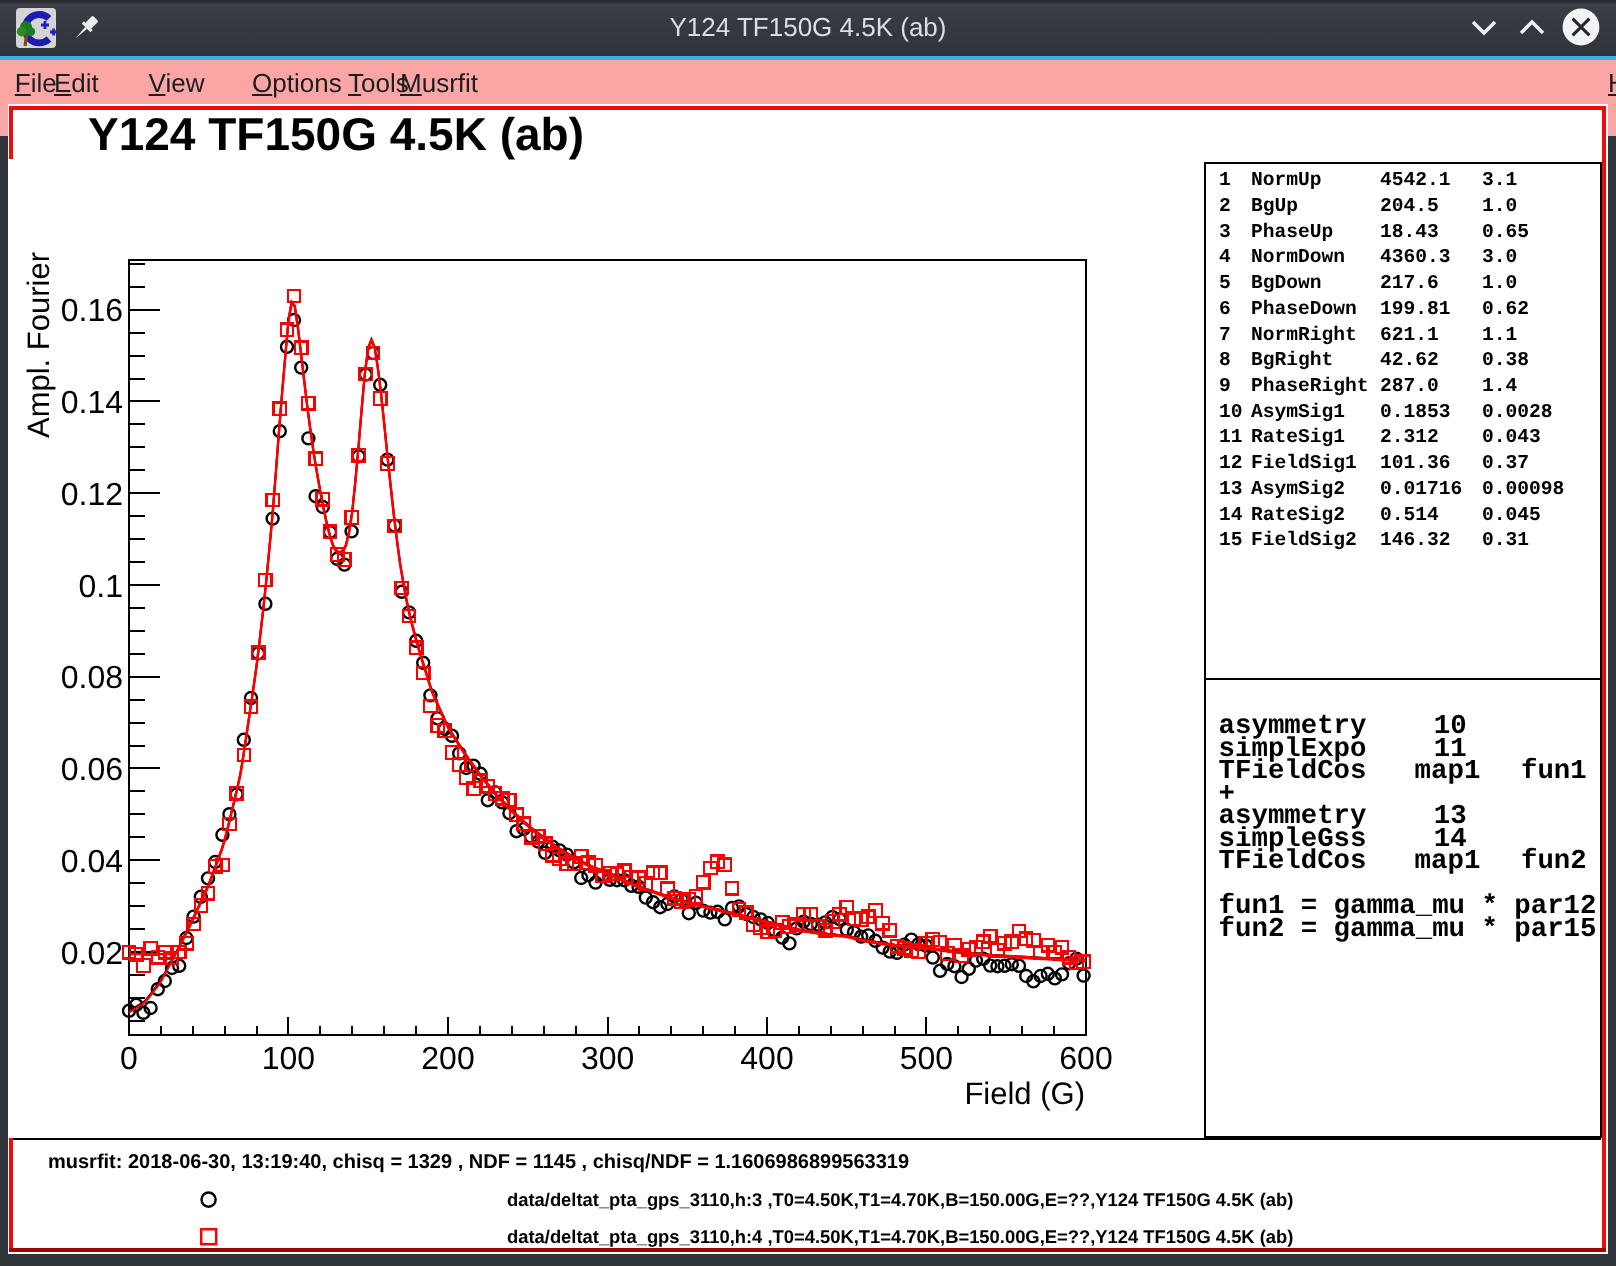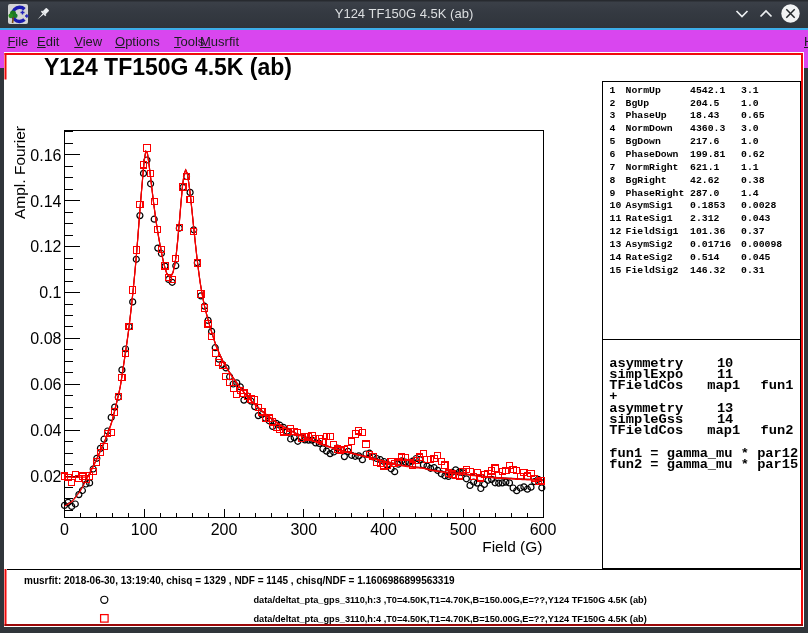--- a/index.html
+++ b/index.html
@@ -1,17 +1,17 @@
 <!DOCTYPE html>
 <html><head><meta charset="utf-8"><style>
 *{margin:0;padding:0;box-sizing:border-box}
 html,body{width:808px;height:633px;overflow:hidden;background:#30353a;font-family:"Liberation Sans",sans-serif}
 #titlebar{position:absolute;left:0;top:0;width:808px;height:28px;background:linear-gradient(#272a2f 0,#272a2f 1px,#3b4048 2px,#353a42 40%,#2f343b 100%)}
 #blueline{position:absolute;left:0;top:28px;width:808px;height:2px;background:#3daee9}
-#menubar{position:absolute;left:0;top:30px;width:808px;height:38px;background:#d946ef}
+#menubar{position:absolute;left:0;top:30px;width:808px;height:38px;background:#fca5a5}
 .mi{position:absolute;top:4px;font-size:13px;color:#1b1e20}
 #wtitle{position:absolute;left:0;top:0;width:808px;text-align:center;font-size:13px;color:#dcdfe1;line-height:27px}
 </style></head>
 <body>
 <div id="titlebar">
  <svg width="808" height="28" style="position:absolute;left:0;top:0">
   <rect x="8" y="4" width="20" height="20" rx="2" fill="#d4d4d4"></rect>
   <path d="M24.5 9.2 A7.1 7.1 0 1 0 24.5 19.5" fill="none" stroke="#1b1bb0" stroke-width="3.4"></path>
   <path d="M20.5 12.5h4m-2-2v4 M25 16h3.6m-1.8-1.8v3.6" stroke="#2222bb" stroke-width="1.4" fill="none"></path>
   <path d="M12.5 23c.5-3 .8-5 .8-7" stroke="#7a4a12" stroke-width="1.6" fill="none"></path>
@@ -28,23 +28,23 @@
    <path d="M-0.7 -0.8h1.4L0 6.8z"></path>
   </g>
   <circle cx="790.5" cy="13.5" r="9.2" fill="#f2f3f4"></circle>
   <path d="M786.3 9.3l8.4 8.4m0-8.4l-8.4 8.4" stroke="#23272b" stroke-width="1.5"></path>
  </svg>
  <div id="wtitle">Y124 TF150G 4.5K (ab)</div>
 </div>
 <div id="blueline"></div>
 <div id="menubar">
  <span class="mi" style="left:7.4px"><u>F</u>ile</span>
- <span class="mi" style="left:37px"><u>E</u>dit</span>
+ <span class="mi" style="left:27px"><u>E</u>dit</span>
  <span class="mi" style="left:74.3px"><u>V</u>iew</span>
- <span class="mi" style="left:115px"><u>O</u>ptions</span>
+ <span class="mi" style="left:126px"><u>O</u>ptions</span>
  <span class="mi" style="left:174px"><u>T</u>ools</span>
  <span class="mi" style="left:200px"><u>M</u>usrfit</span>
  <span class="mi" style="left:804px"><u>H</u>elp</span>
 </div>
 <svg width="808" height="633" viewBox="0 0 808 633" style="position:absolute;left:0;top:0">
 <defs>
 <circle id="mc" r="3.0" fill="none" stroke="#000" stroke-width="1.2"></circle>
 <rect id="ms" x="-3.1" y="-3.1" width="6.2" height="6.2" fill="none" stroke="#fb0000" stroke-width="1.1" shape-rendering="crispEdges"></rect>
 </defs>
 <rect x="4" y="52" width="800" height="575" fill="#fff"></rect>

